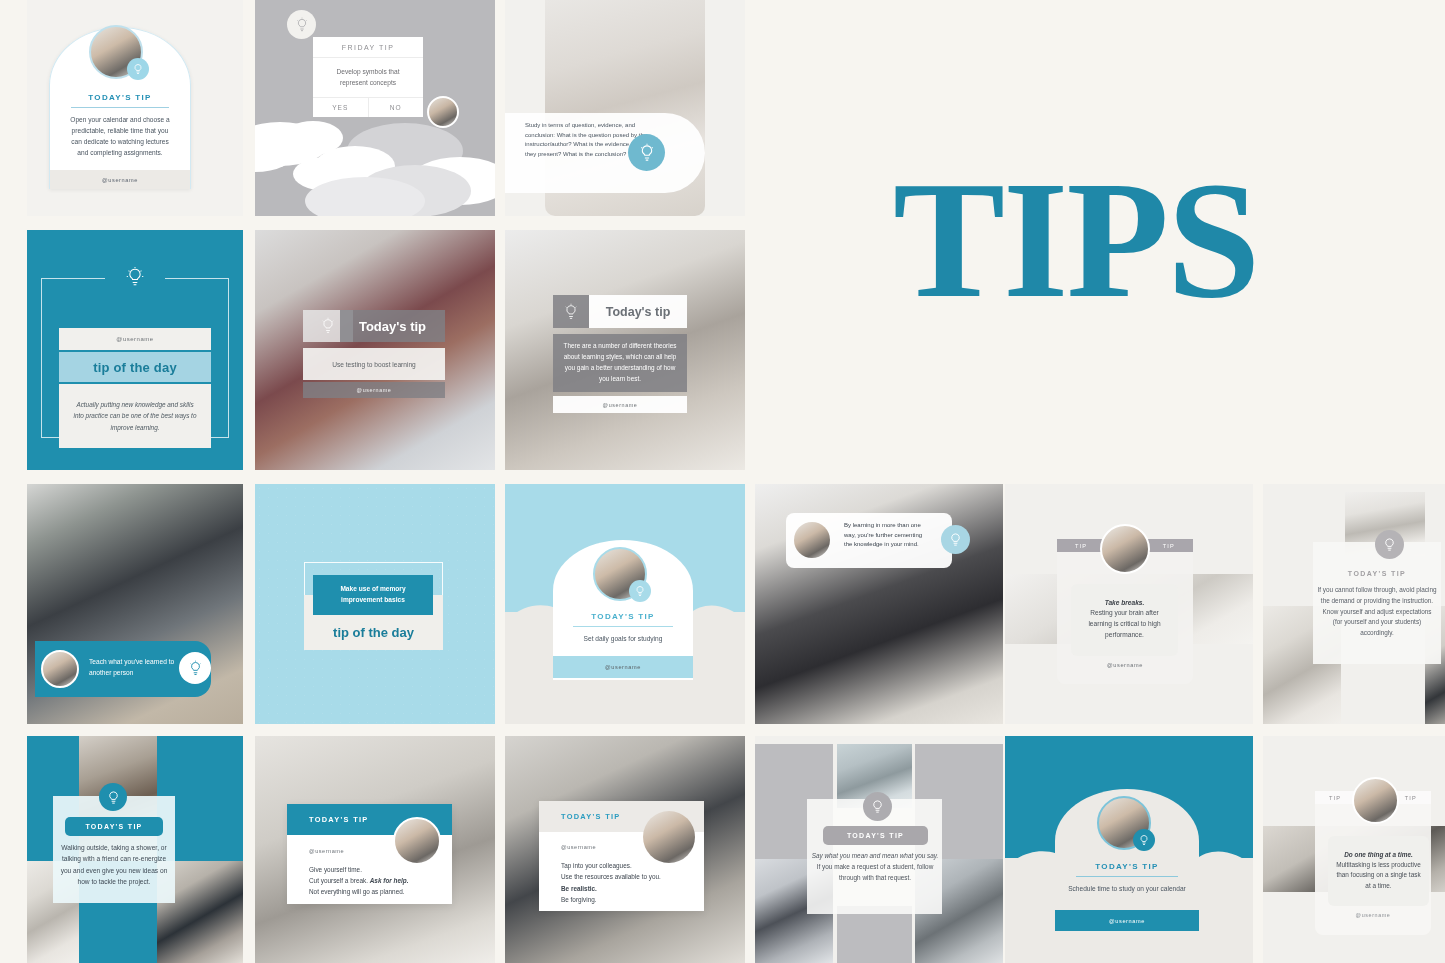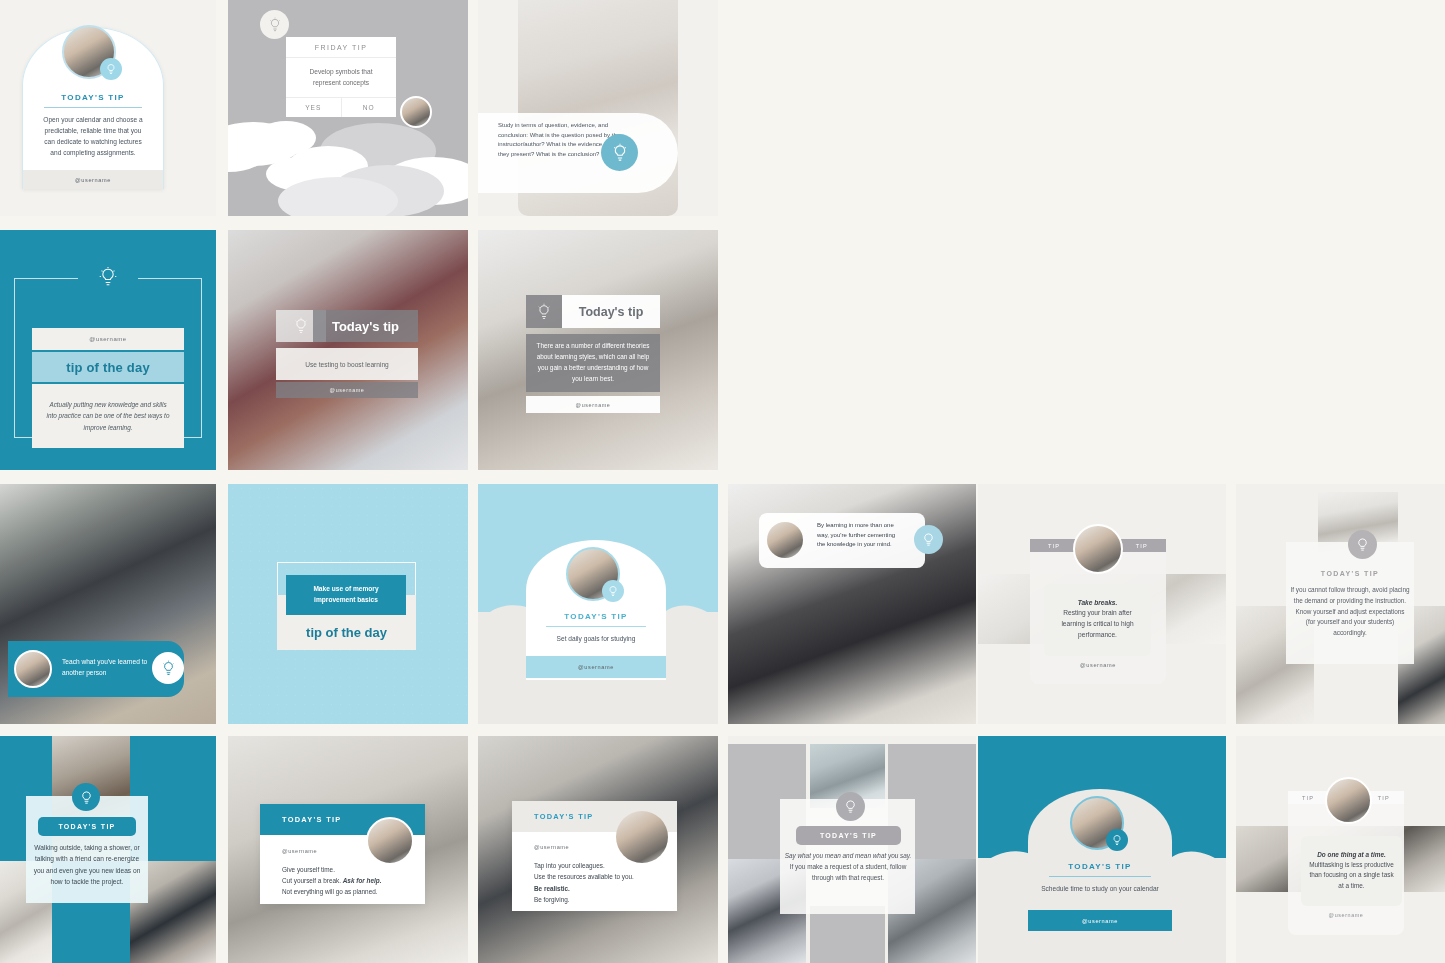--- a/index.html
+++ b/index.html
@@ -11,20 +11,21 @@
   }
   .board {
     position: relative;
     width: 1445px; height: 963px;
     background: #f7f5f0;
   }
   .tile {
     position: absolute;
     overflow: hidden;
     background: #efefef;
+    margin-left: 27px;
   }
 
   
   .photo { position:absolute; inset:0; background-size:cover; background-position:center; }
   .ph-bed      { background: linear-gradient(165deg,#e9e7e4 0%,#dedad5 28%,#cfc9c2 48%,#e6e2dd 70%,#d7d2cb 100%); }
   .ph-girlbook { background: linear-gradient(150deg,#dcdcdc 0%,#c8c3c0 22%,#7b4a4d 46%,#9c6e62 60%,#cfd2d6 82%,#e3e5e7 100%); }
   .ph-desk     { background: linear-gradient(160deg,#ececec 0%,#d9d6d1 30%,#a9a39c 52%,#cdc7bf 74%,#ece9e4 100%); }
   .ph-teach    { background: linear-gradient(155deg,#d5d6d4 0%,#8e9490 18%,#3b3f44 42%,#6f757a 62%,#c2b8a8 84%,#b8ad9c 100%); }
   .ph-laptoplady{background: linear-gradient(160deg,#efefef 0%,#dcdad6 20%,#4b4b4e 46%,#2d2d31 62%,#d6d3cd 86%,#e9e6e0 100%); }
   .ph-flatlay  { background: linear-gradient(150deg,#f2f1ef 0%,#e2e0dc 35%,#cdcac4 58%,#eeece8 80%,#f4f3f0 100%); }
@@ -133,20 +134,21 @@
     <div style="position:absolute;left:0;top:113px;width:200px;height:80px;background:rgba(255,255,255,.93);border-radius:0 40px 40px 0;"></div>
     <div style="position:absolute;left:20px;top:121px;width:125px;color:#4a5560;font-size:6px;line-height:1.62;">Study in terms of question, evidence, and conclusion: What is the question posed by the instructor/author? What is the evidence that they present? What is the conclusion?</div>
     <div style="position:absolute;left:123px;top:134px;width:37px;height:37px;border-radius:50%;background:#6fb9cf;display:flex;align-items:center;justify-content:center;">
       <svg width="20" height="20" viewBox="0 0 24 24" fill="none" stroke="#fff" stroke-width="1.3">
           <path d="M9.5 18h5M10.5 20.5h3M12 3.5a5.5 5.5 0 0 0-3.2 10c.4.3.5.8.5 1.1h5.4c0-.3.1-.8.5-1.1A5.5 5.5 0 0 0 12 3.5z"></path>
           <path d="M12 1v1.2M5.2 5.2l.9.9M18.8 5.2l-.9.9"></path>
         </svg>
     </div>
   </div>
 
+  <div class="tips-word" style="left:893px;top:155px;font-size:168px;">TIPS</div>
 
   <div class="tile teal" style="left:0;top:230px;width:216px;height:240px;">
     <div style="position:absolute;left:14px;top:48px;right:14px;bottom:32px;border:1px solid rgba(255,255,255,.75);"></div>
     <div style="position:absolute;left:78px;top:30px;width:60px;height:34px;background:#1f8fae;display:flex;align-items:center;justify-content:center;">
       <svg width="22" height="26" viewBox="0 0 24 24" fill="none" stroke="#fff" stroke-width="1.1">
           <path d="M9.5 18h5M10.5 20.5h3M12 3.5a5.5 5.5 0 0 0-3.2 10c.4.3.5.8.5 1.1h5.4c0-.3.1-.8.5-1.1A5.5 5.5 0 0 0 12 3.5z"></path>
           <path d="M12 1v1.3M5 5l1 1M19 5l-1 1M3 11.5h1.2M19.8 11.5H21"></path>
         </svg>
     </div>
     <div style="position:absolute;left:32px;top:98px;width:152px;height:22px;background:#f1f0ed;display:flex;align-items:center;justify-content:center;">

